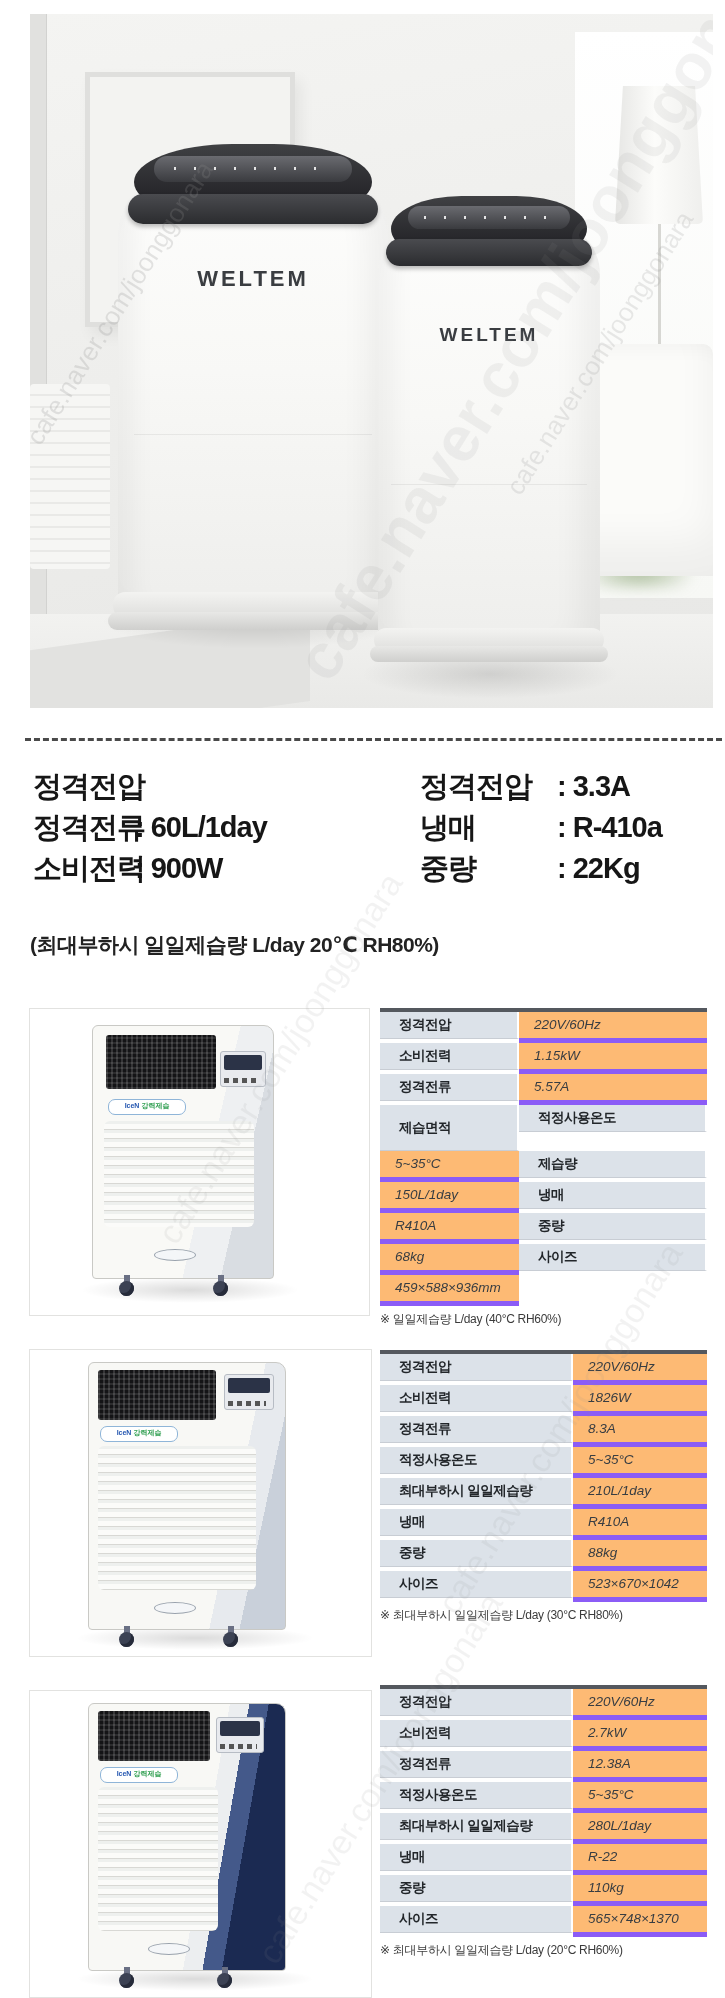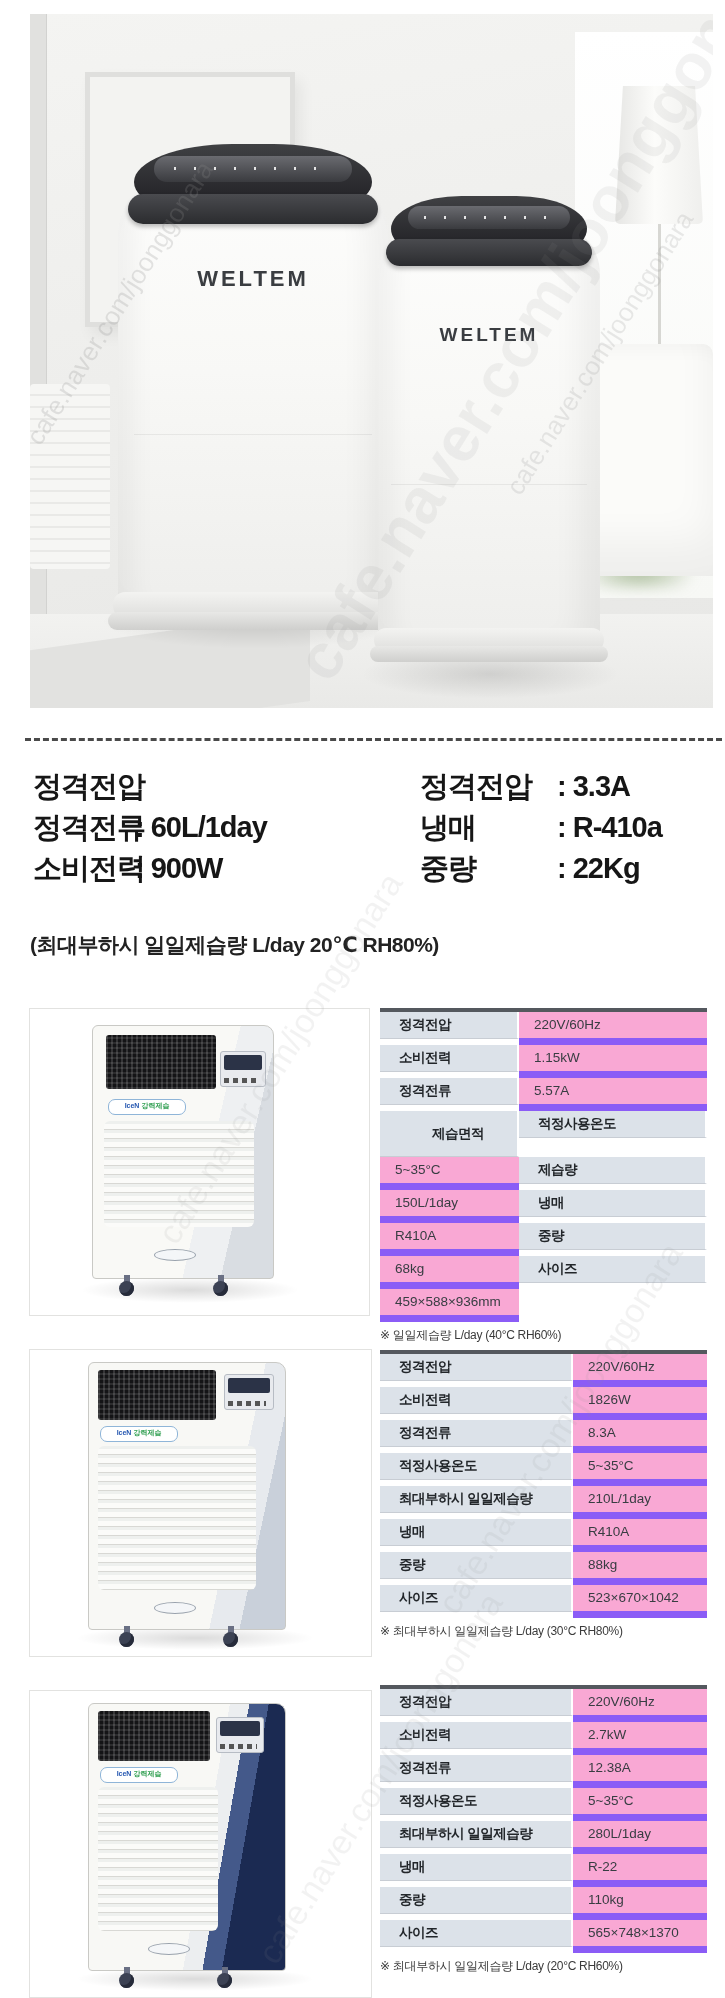--- a/index.html
+++ b/index.html
@@ -50,21 +50,21 @@
   .sl{left:0;} .sv{left:102px;} .sl2{left:387px;} .sv2{left:524px;}
   .specnote{position:absolute;left:30px;top:931px;font-size:21px;font-weight:600;color:#222;letter-spacing:-.5px;}
   
   .photobox{position:absolute;width:339px;height:306px;background:#fff;border:1px solid #e2e2e0;overflow:hidden;}
   .tablewrap{position:absolute;left:380px;width:327px;}
   .spec-table{display:grid;grid-template-columns:139px 1fr;border-top:4px solid #54585e;font-size:13.5px;}
   .spec-table.wide{grid-template-columns:193px 1fr;}
   .spec-table>div{height:26px;line-height:26px;}
   .tlabel{background:#dce2e9;font-weight:bold;padding-left:19px;color:#22262a;
     border-bottom:1px solid #c8cdd4;border-right:2px solid #fff;letter-spacing:-.5px;}
-  .tvalue{background:#f9a8d4;padding-left:15px;color:#383d42;border-bottom:7px solid #8b5cf6;white-space:pre-line;}
+  .tvalue{background:#fdba74;padding-left:15px;color:#383d42;border-bottom:5px solid #8b5cf6;white-space:pre-line;font-style:italic;}
   .tall{height:46px !important;line-height:20px !important;padding-top:3px;box-sizing:border-box;}
   .footnote{margin-top:5px;font-size:12px;color:#3b3b3b;letter-spacing:-.3px;}
   
   .pbody{position:absolute;border:1px solid #c9c9c5;border-radius:6px 10px 4px 4px;}
   .pgrille{position:absolute;background:#141416;border-radius:3px;
     background-image:repeating-linear-gradient(90deg,rgba(255,255,255,.14) 0 2px,transparent 2px 5px),
       repeating-linear-gradient(0deg,rgba(255,255,255,.10) 0 2px,transparent 2px 5px);}
   .ppanel{position:absolute;background:#e8eaee;border:1px solid #b7bcc4;border-radius:3px;}
   .pscreen{position:absolute;left:3px;top:3px;right:3px;height:45%;background:#2b3347;border-radius:2px;}
   .pbtns{position:absolute;left:3px;bottom:3px;height:5px;width:80%;
@@ -169,21 +169,21 @@
   </div>
 </div>
 <div class="tablewrap" style="top:1008px;">
   <div class="spec-table">
     <div class="tlabel">정격전압</div>
       <div class="tvalue">220V/60Hz</div>
     <div class="tlabel">소비전력</div>
       <div class="tvalue">1.15kW</div>
     <div class="tlabel">정격전류</div>
       <div class="tvalue">5.57A</div>
-    <div class="tlabel tall" style="line-height:40px !important;text-align:center;">제습면적</div>
+    <div class="tlabel tall" style="line-height:40px !important;">제습면적</div>
     <div class="tlabel">적정사용온도</div>
       <div class="tvalue">5~35°C</div>
     <div class="tlabel">제습량</div>
       <div class="tvalue">150L/1day</div>
     <div class="tlabel">냉매</div>
       <div class="tvalue">R410A</div>
     <div class="tlabel">중량</div>
       <div class="tvalue">68kg</div>
     <div class="tlabel">사이즈</div>
       <div class="tvalue">459×588×936mm</div>

